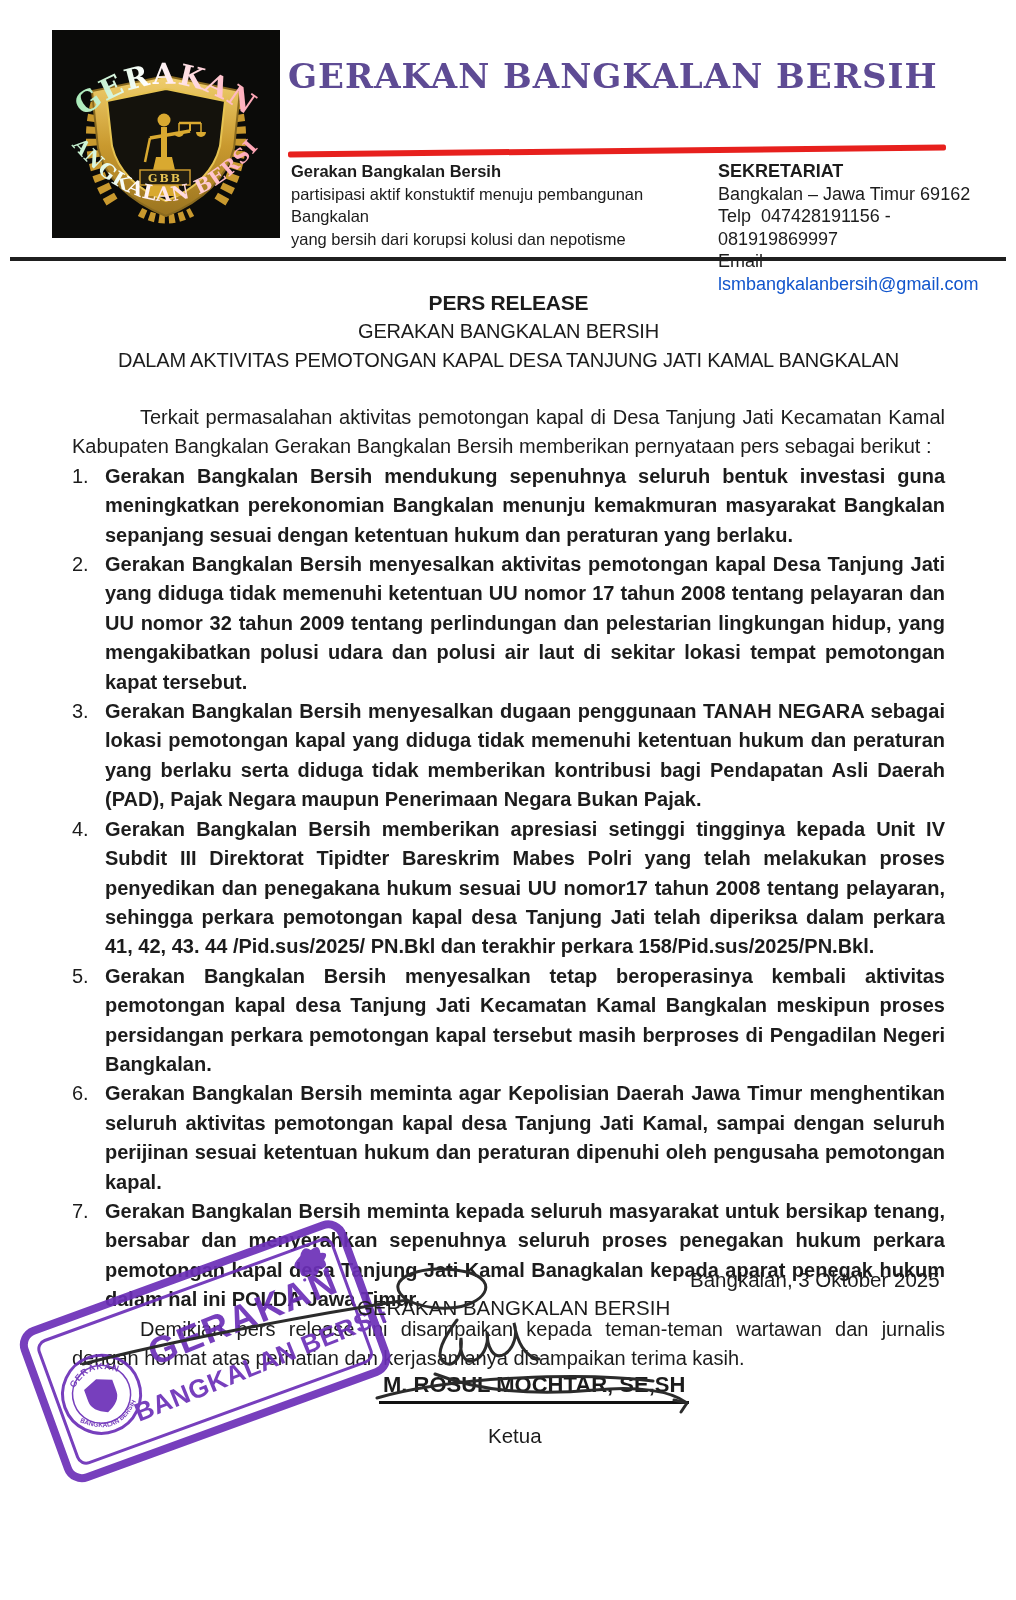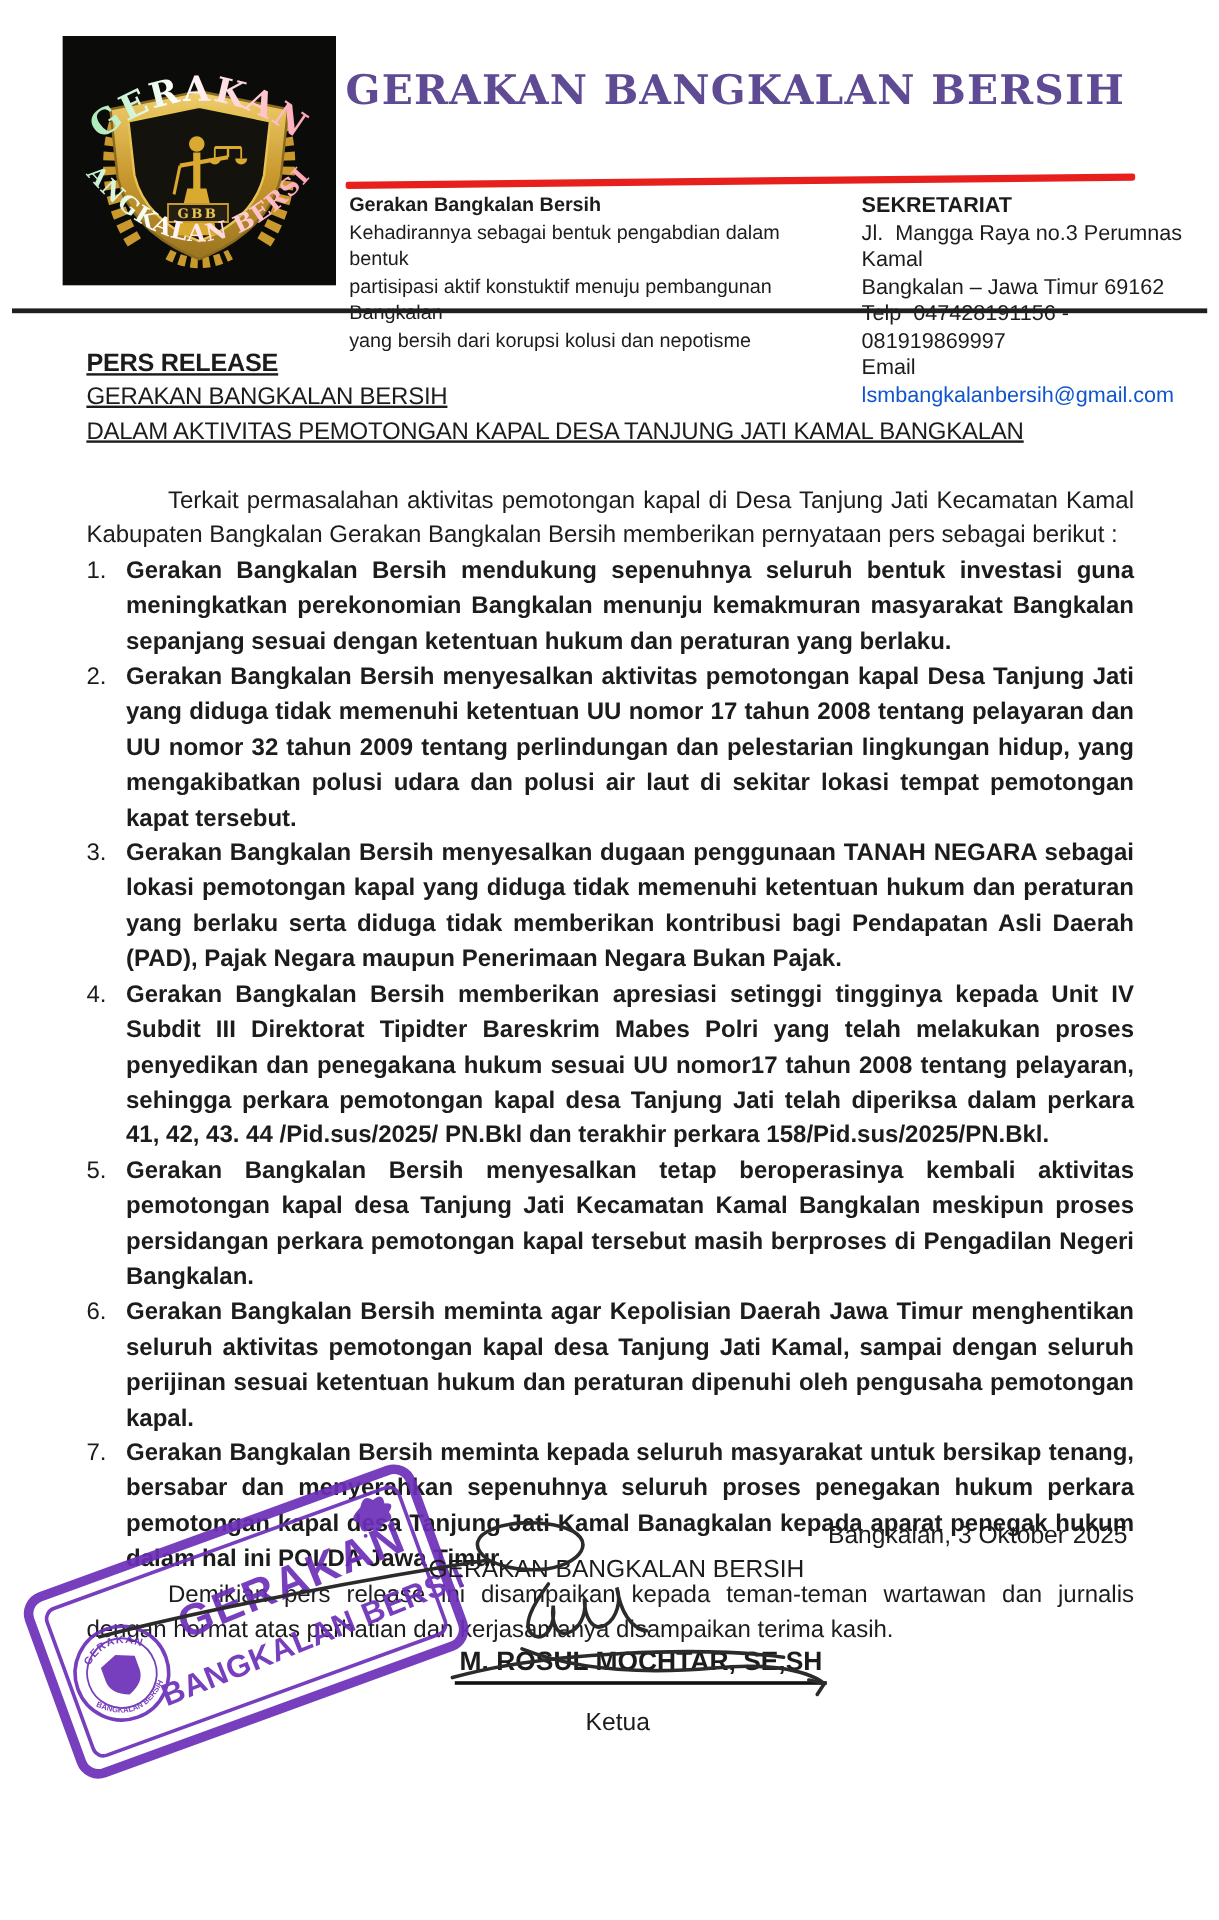--- a/index.html
+++ b/index.html
@@ -23,21 +23,21 @@
     transform:rotate(-0.6deg);border-radius:2px;
   }
   .about{position:absolute;left:291px;top:160px;width:400px;font-size:16.5px;line-height:22.5px;}
   .secretariat{position:absolute;left:718px;top:160px;width:290px;font-size:18px;line-height:22.5px;}
   .contact-title{font-weight:700;}
   .contact-line{white-space:pre-wrap;}
   .email-link{color:#1155cc;cursor:pointer;}
   .header-rule{position:absolute;left:10px;top:257px;width:996px;height:4px;background:#1f1f1f;}
   
   .main{position:absolute;left:72px;top:288px;width:873px;font-size:20px;line-height:29.4px;}
-  .h-line{text-align:left;line-height:29px;letter-spacing:-0.2px;text-decoration:underline;}
+  .h-line{text-align:center;line-height:29px;letter-spacing:-0.2px;}
   .h-bold{font-weight:700;font-size:21px;}
   .intro{margin:28px 0 0 0;text-align:justify;text-indent:68px;}
   .list{margin-top:0;}
   .item{display:flex;align-items:flex-start;}
   .num{flex:0 0 33px;}
   .itxt{flex:1;text-align:justify;display:block;font-weight:bold;}
   .closing{margin:0;text-align:justify;text-indent:68px;}
   
   .date-line{position:absolute;left:690px;top:1268px;font-size:20.5px;z-index:3;}
   .sig-org{position:absolute;left:357px;top:1296px;font-size:20.5px;z-index:3;white-space:nowrap;}
@@ -107,28 +107,26 @@
         <textPath href="#lg-bot" startOffset="50%" text-anchor="middle">BANGKALAN BERSIH</textPath>
       </text>
     </svg>
   </div>
 
   <div class="org-name">GERAKAN BANGKALAN BERSIH</div>
   <div class="red-line"></div>
 
   <div class="about">
     <div class="contact-title">Gerakan Bangkalan Bersih</div>
-    <div class="contact-line">Kehadirannya sebagai bentuk pengabdian dalam bentuk</div>
     <div class="contact-line">partisipasi aktif konstuktif menuju pembangunan Bangkalan</div>
     <div class="contact-line">yang bersih dari korupsi kolusi dan nepotisme</div>
   </div>
 
   <div class="secretariat">
     <div class="contact-title">SEKRETARIAT</div>
-    <div class="contact-line">Jl.  Mangga Raya no.3 Perumnas Kamal</div>
     <div class="contact-line">Bangkalan – Jawa Timur 69162</div>
     <div class="contact-line">Telp  047428191156 - 081919869997</div>
     <div class="contact-line"><span>Email </span><a class="email-link">lsmbangkalanbersih@gmail.com</a></div>
   </div>
 
   <div class="header-rule"></div>
 
   <div class="main">
     <div class="h-line h-bold">PERS RELEASE</div>
     <div class="h-line">GERAKAN BANGKALAN BERSIH</div>

